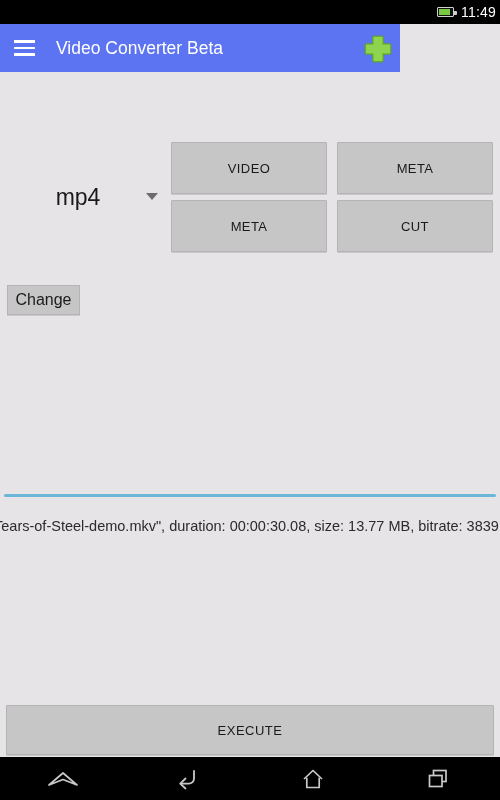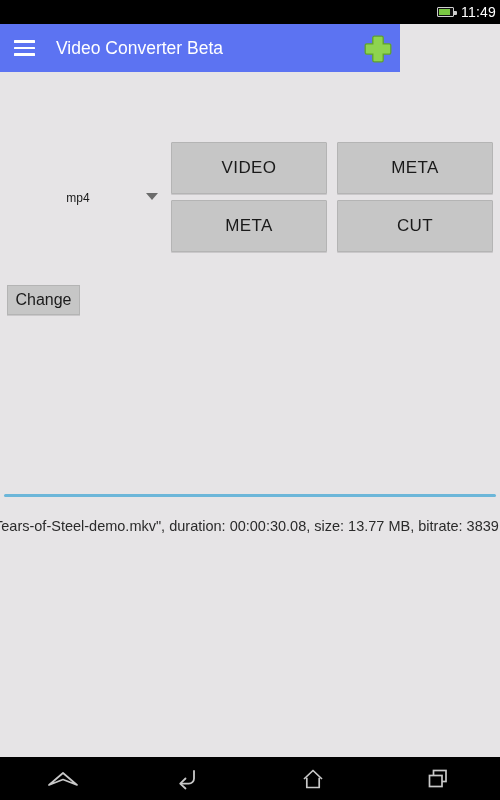--- a/index.html
+++ b/index.html
@@ -155,21 +155,21 @@
   .spinner {
     position: absolute;
     left: 8px; top: 0;
     width: 160px; height: 115px;
     display: flex;
     align-items: center;
     justify-content: center;
     cursor: pointer;
   }
   .spinner-label {
-    font-size: 12px;
+    font-size: 23px;
     color: #1a1a1a;
     margin-right: 20px;
   }
   .caret {
     position: absolute;
     right: 10px; top: 53px;
     width: 0; height: 0;
     border-left: 6px solid transparent;
     border-right: 6px solid transparent;
     border-top: 7px solid #6b6b6b;
@@ -177,21 +177,21 @@
   .grid {
     position: absolute;
     left: 171px; top: 2px;
     width: 322px; height: 110px;
     display: grid;
     grid-template-columns: 1fr 1fr;
     grid-template-rows: 1fr 1fr;
     gap: 6px 10px;
   }
   .grid .btn-gray {
-    font-size: 17px;
+    font-size: 13px;
     letter-spacing: 0.4px;
   }
 
   
   .row-change {
     position: absolute;
     left: 0; top: 285px;
     width: 500px; height: 38px;
     display: flex;
     align-items: flex-start;
@@ -301,20 +301,21 @@
   <div class="row-change">
     <div class="btn-gray chg-btn">Change</div>
   </div>
 
   <div class="divider"></div>
 
   <div class="info">
     <div class="info-text">Tears-of-Steel-demo.mkv", duration: 00:00:30.08, size: 13.77 MB, bitrate: 3839 kB/s, v</div>
   </div>
 
+  <div class="btn-gray execute">EXECUTE</div>
 
   <div class="navbar">
     <div class="navbtn">
       <svg width="34" height="22" viewBox="0 0 34 22" aria-hidden="true">
         <path d="M3 17 L17 5 L31 17 L17 11.5 Z" fill="none" stroke="#c9c9c9" stroke-width="1.7" stroke-linejoin="round"></path>
       </svg>
     </div>
     <div class="navbtn">
       <svg width="28" height="26" viewBox="0 0 28 26" aria-hidden="true">
         <path d="M20 5 L20 12.5 a5.2 5.2 0 0 1 -5.2 5.2 L7.5 17.7" fill="none" stroke="#c9c9c9" stroke-width="1.8" stroke-linecap="round"></path>

